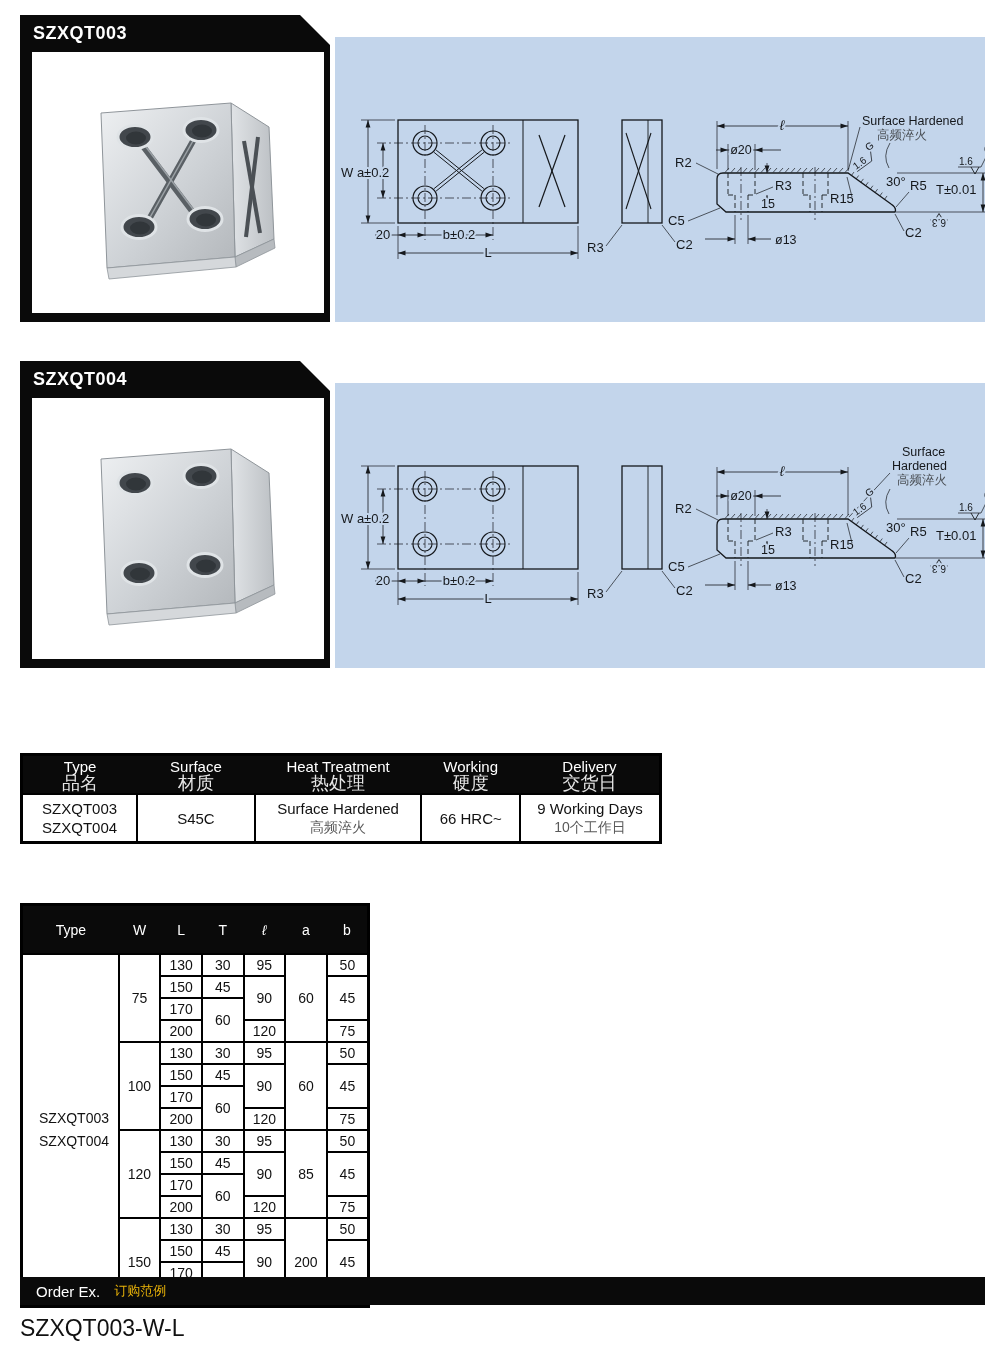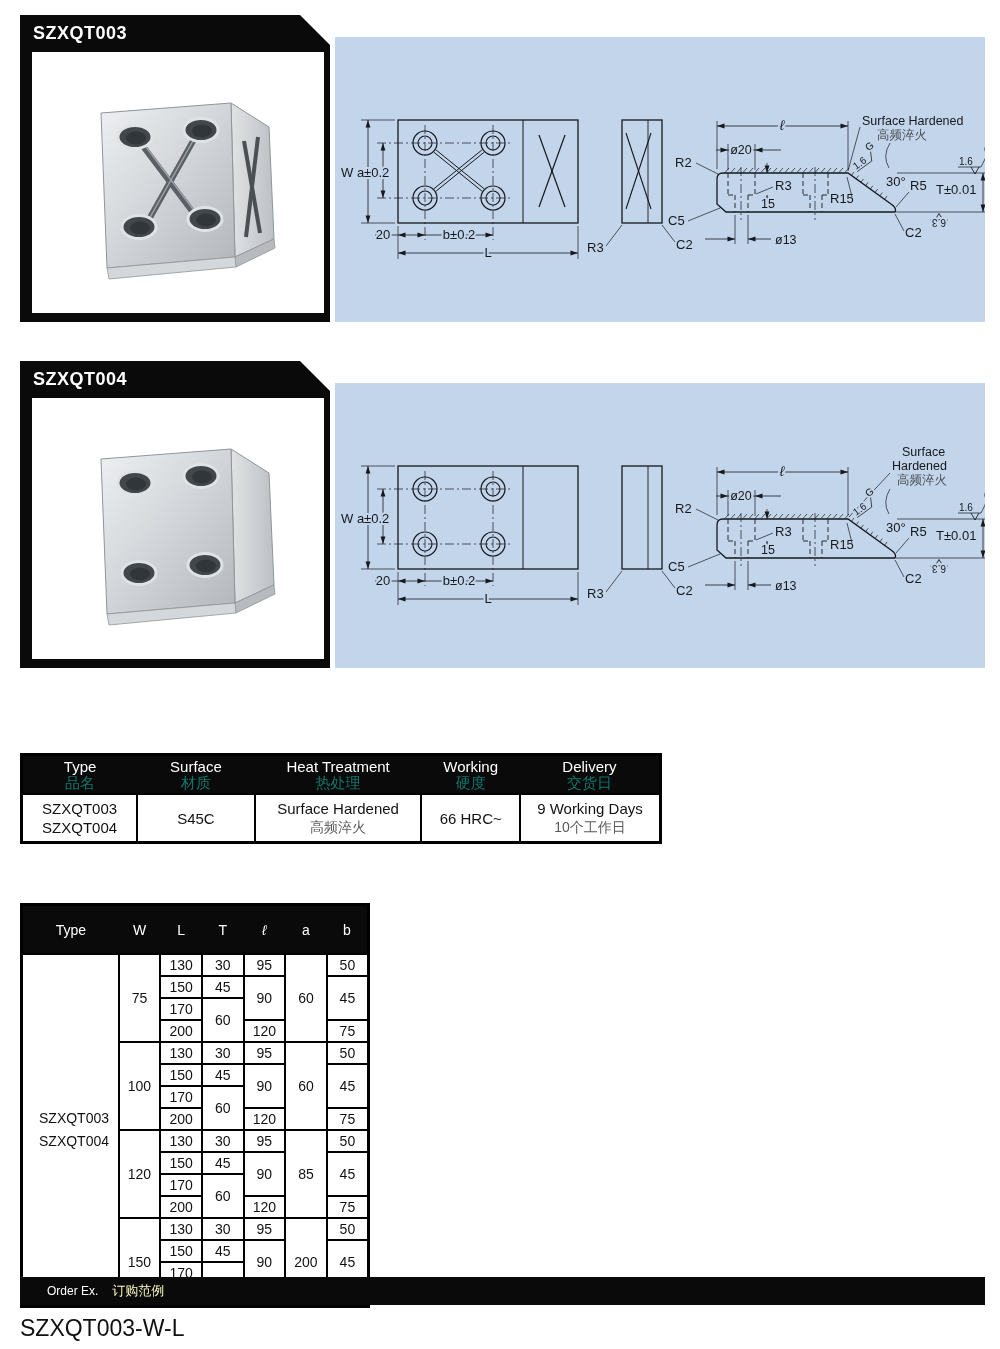--- a/index.html
+++ b/index.html
@@ -16,35 +16,35 @@
   .blue-panel{background:#c3d5eb;}
   .blue-panel svg{display:block;}
   
   text.dtx{font-family:"Liberation Sans",sans-serif;paint-order:stroke;
            stroke:#c3d5eb;stroke-width:4px;stroke-linejoin:round;}
   
   table{border-collapse:collapse;table-layout:fixed;margin-top:40px;}
   .spec{width:642px;border:3px solid #000;}
   .spec th{background:#0a0a0a;color:#fff;font-weight:normal;padding:2px 0;border:0;}
   .spec th .en{font-size:15px;line-height:17px;}
-  .spec th .zh{font-size:15px;line-height:16px;color:#0f766e;}
+  .spec th .zh{font-size:18px;line-height:16px;color:#e5e5e5;}
   .spec td{border:2px solid #000;text-align:center;font-size:15px;line-height:19px;
            padding:4px 0;background:#fff;}
   .spec td .zh{color:#595959;font-size:14px;}
   .dims{width:350px;border:3px solid #000;}
   .dims th{background:#0a0a0a;color:#fff;font-weight:normal;font-size:14px;
            height:45px;border:0;}
   .dims td{border:2px solid #000;text-align:center;font-size:14px;height:20px;
            padding:0;background:#fff;}
   .dims td.typecell{text-align:left;padding-left:16px;font-size:14px;}
   .dims td.typecell div{line-height:17px;margin:6px 0;}
   
   .order-bar{background:#0a0a0a;color:#fff;display:flex;align-items:center;}
-  .order-en{font-size:12px;margin-left:27px;}
-  .order-zh{font-size:13px;margin-left:14px;color:#fef9c3;}
+  .order-en{font-size:15px;margin-left:16px;}
+  .order-zh{font-size:13px;margin-left:14px;color:#eab308;}
   .order-ex{font-size:23px;color:#111;}
 </style>
 </head>
 <body>
 
 <div class="abs blue-panel" style="left:335px;top:37px;width:650px;height:285px;">
   <svg id="draw0" width="650" height="285" viewBox="0 0 650 285">
       <rect x="63" y="83" width="180" height="103" fill="none" stroke="#15181c" stroke-width="1.3"></rect>
       <line x1="188" y1="83" x2="188" y2="186" stroke="#15181c" stroke-width="1" fill="none"></line>
       <circle cx="90" cy="106" r="12" fill="none" stroke="#15181c" stroke-width="1.2"></circle>

